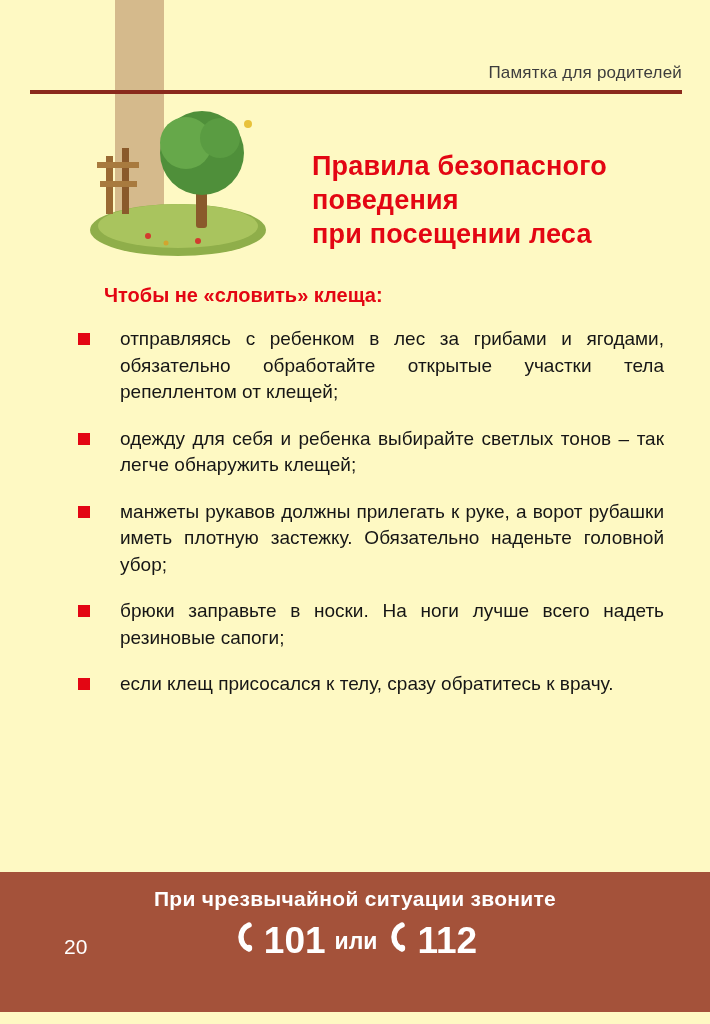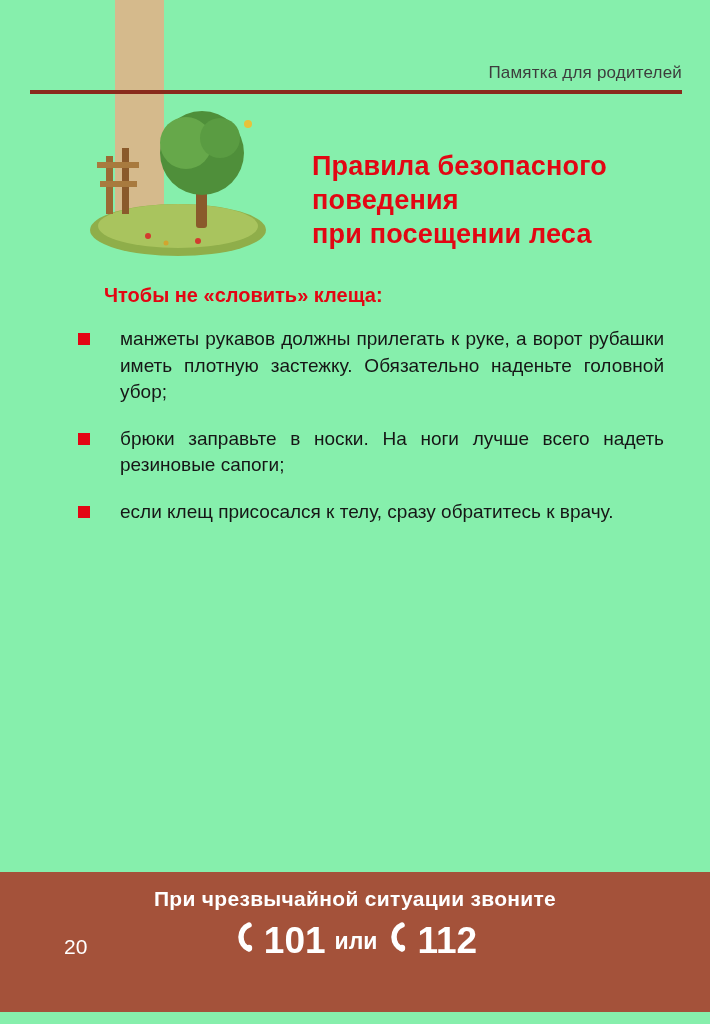--- a/index.html
+++ b/index.html
@@ -1,20 +1,20 @@
 <!DOCTYPE html>
 <html lang="ru"><head>
 <meta charset="utf-8">
 <style>
   * { margin:0; padding:0; box-sizing:border-box; }
   html,body { background:#ffffff; }
   body { font-family:"Liberation Sans", sans-serif; }
   .page {
     position:relative; width:710px; height:1024px;
-    background:#86efac; overflow:hidden; margin:0 auto;
+    background:#fef9c3; overflow:hidden; margin:0 auto;
   }
   .tan-stripe {
     position:absolute; left:115px; top:0; width:49px; height:236px;
     background:#d5ba8c;
   }
   .header-label {
     position:absolute; top:63px; right:28px;
     font-size:17px; color:#3d3d3d; letter-spacing:0.2px;
   }
   .header-rule {
@@ -93,20 +93,28 @@
     <div>Правила безопасного</div>
     <div>поведения</div>
     <div>при посещении леса</div>
   </div>
 
   <div class="subtitle">Чтобы не «словить» клеща:</div>
 
   <div class="bullets">
     <div class="bullet-item">
       <span class="bullet-square"></span>
+      <span class="bullet-text">отправляясь с ребенком в лес за грибами и ягодами, обязательно обработайте открытые участки тела репеллентом от клещей;</span>
+    </div>
+    <div class="bullet-item">
+      <span class="bullet-square"></span>
+      <span class="bullet-text">одежду для себя и ребенка выбирайте светлых тонов – так легче обнаружить клещей;</span>
+    </div>
+    <div class="bullet-item">
+      <span class="bullet-square"></span>
       <span class="bullet-text">манжеты рукавов должны прилегать к руке, а ворот рубашки иметь плотную застежку. Обязательно наденьте головной убор;</span>
     </div>
     <div class="bullet-item">
       <span class="bullet-square"></span>
       <span class="bullet-text">брюки заправьте в носки. На ноги лучше всего надеть резиновые сапоги;</span>
     </div>
     <div class="bullet-item">
       <span class="bullet-square"></span>
       <span class="bullet-text">если клещ присосался к телу, сразу обратитесь к врачу.</span>
     </div>

